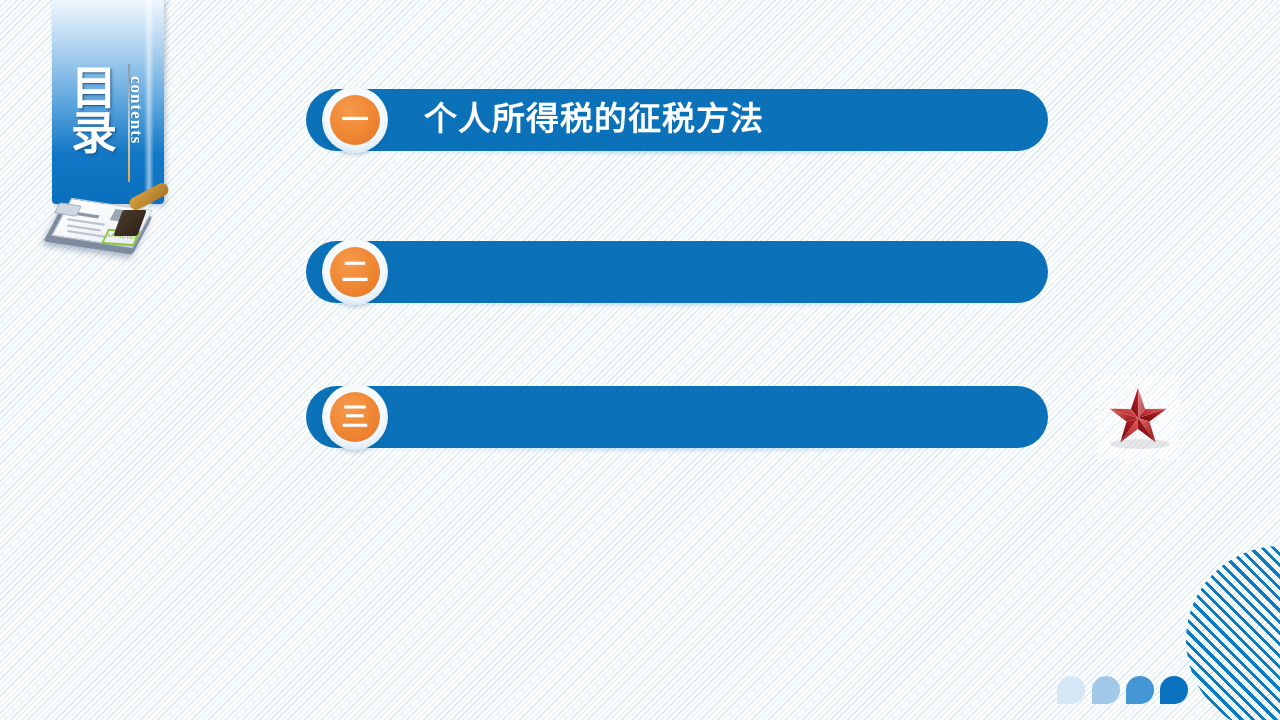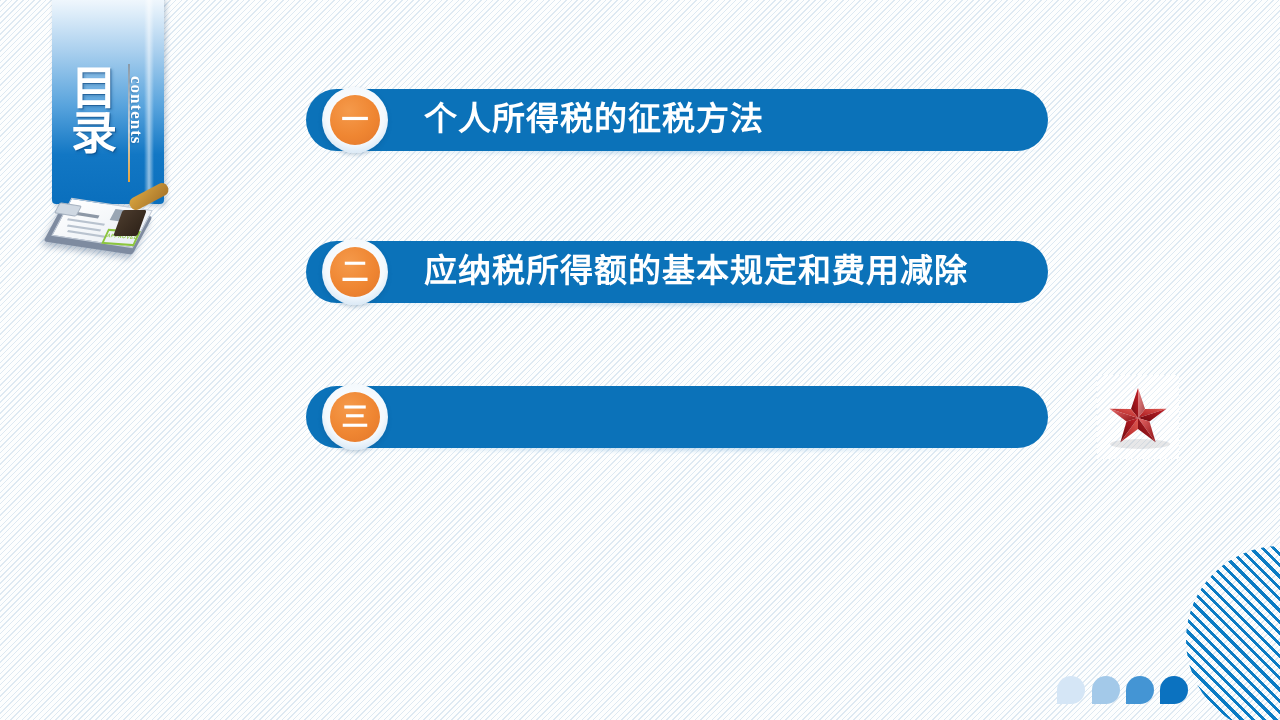--- a/index.html
+++ b/index.html
@@ -358,21 +358,20 @@
     </div>
     <div class="pill-label">个人所得税的征税方法</div>
   </div>
 
   <div class="pill-row r2">
     <div class="pill-shadow"></div>
     <div class="pill"></div>
     <div class="badge">
       <div class="badge-inner">二</div>
     </div>
-    <div class="pill-label">应纳税所得额的基本规定和费用减除</div>
   </div>
 
   <div class="pill-row r3">
     <div class="pill-shadow"></div>
     <div class="pill"></div>
     <div class="badge">
       <div class="badge-inner">三</div>
     </div>
   </div>
 

